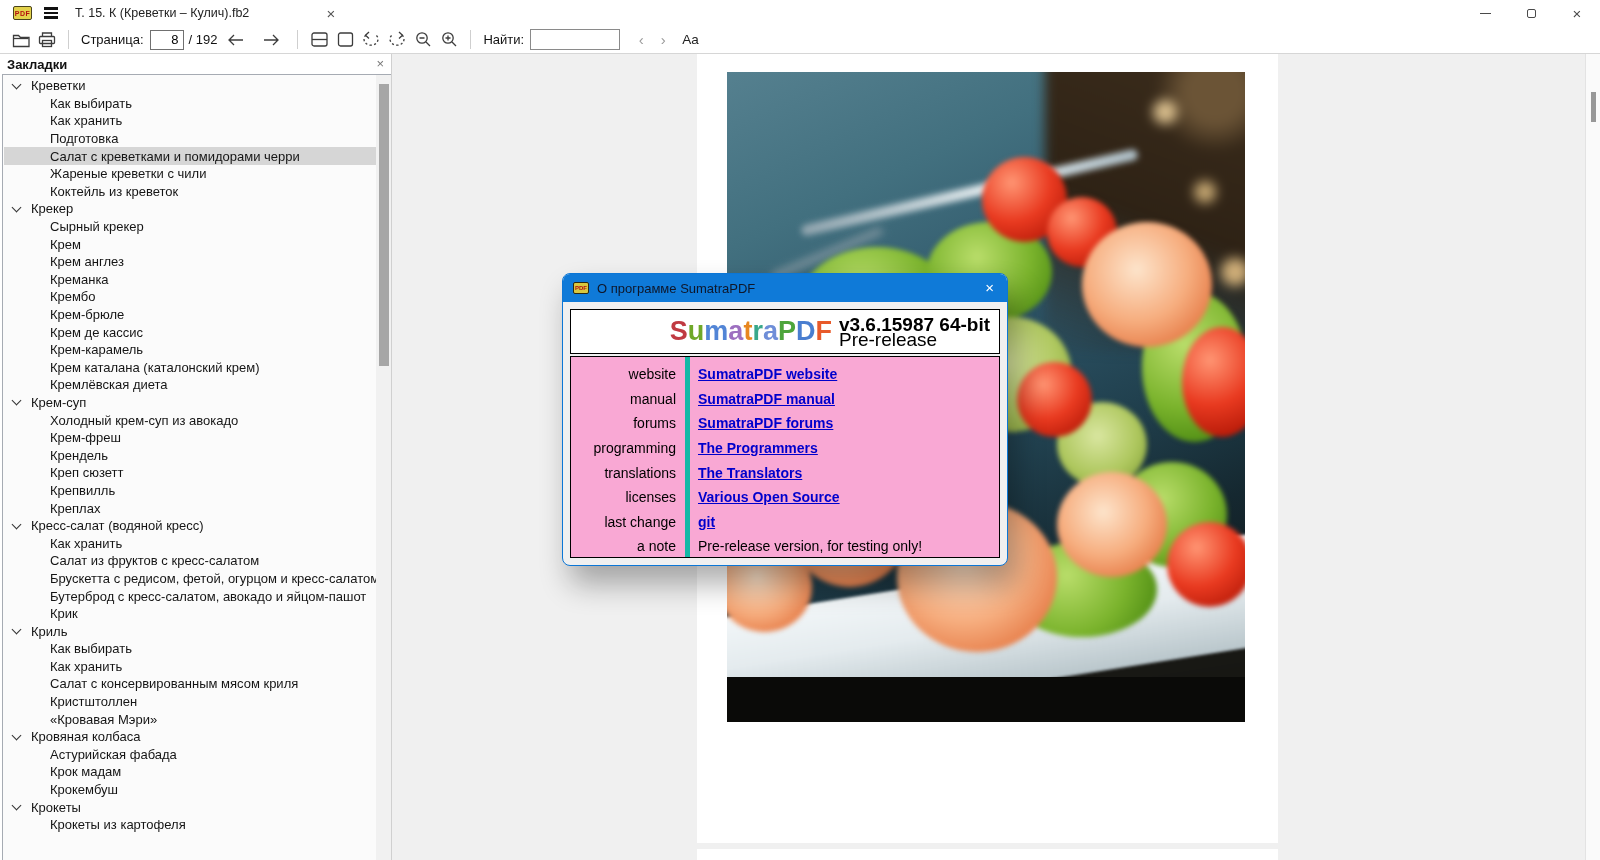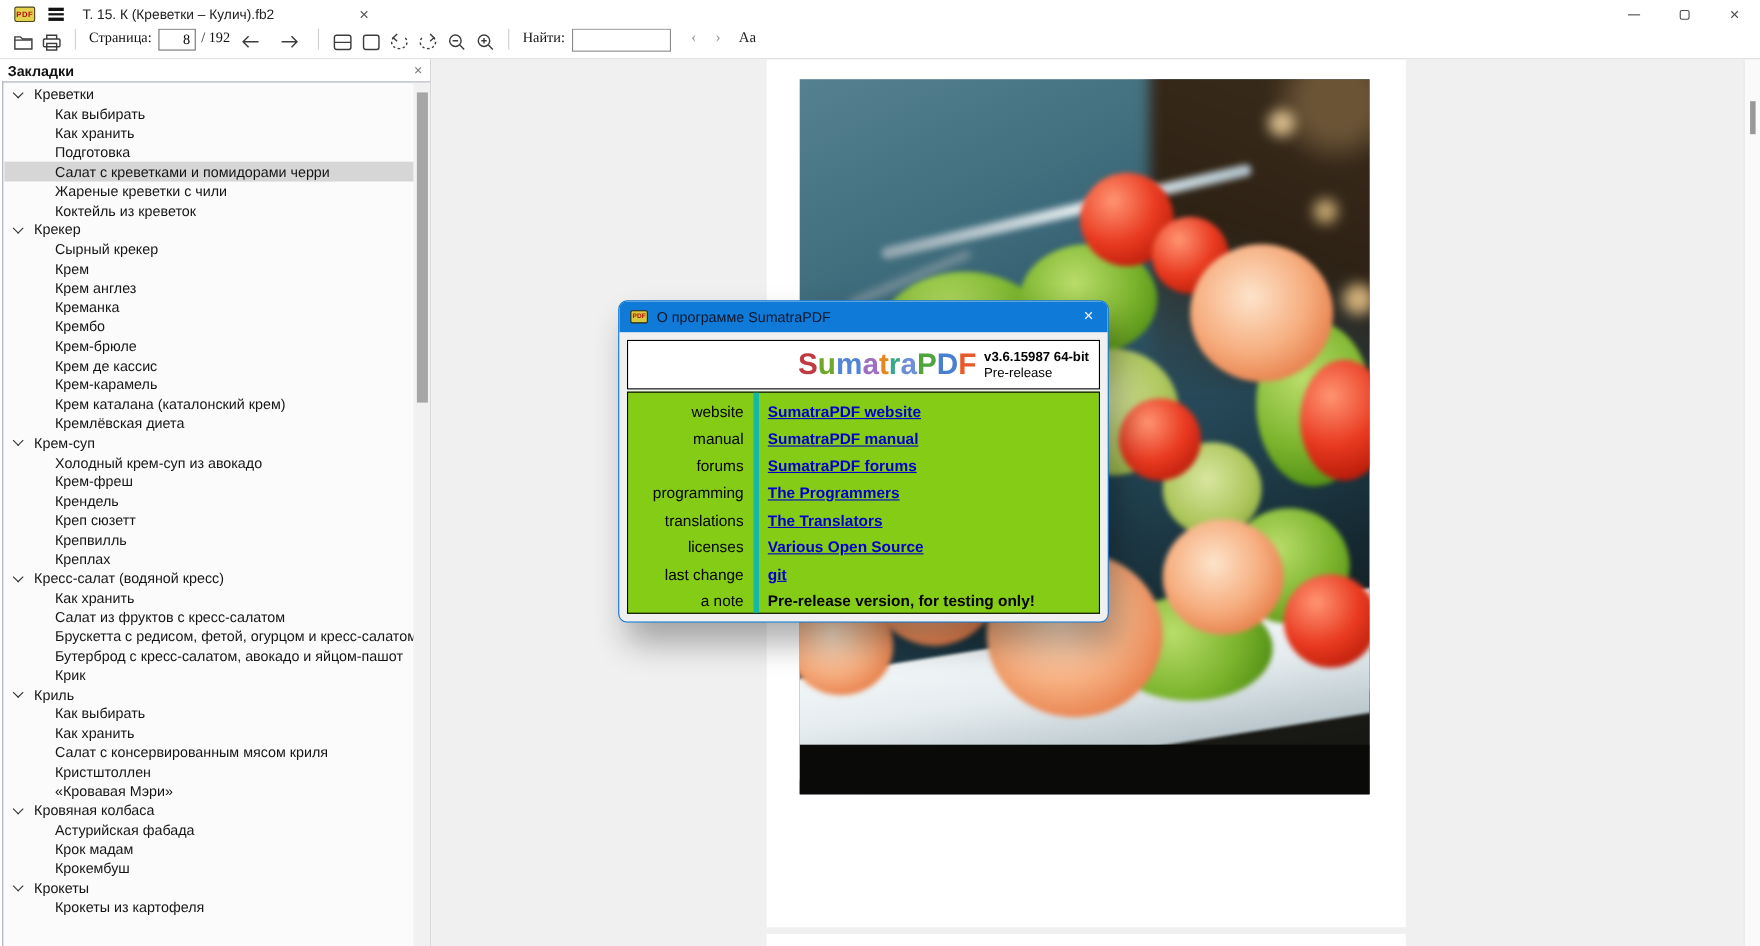--- a/index.html
+++ b/index.html
@@ -17,21 +17,21 @@
   .tab-close { position:absolute; left:322px; top:4px; width:18px; height:18px; font-size:15px; color:#555;
                display:flex; align-items:center; justify-content:center; cursor:pointer;}
   .win-controls { position:absolute; right:0; top:0; height:26px; display:flex; }
   .win-btn { width:46px; height:26px; display:flex; align-items:center; justify-content:center; color:#4a4a4a; cursor:pointer;}
   .min-glyph { width:11px; height:1px; background:#4a4a4a; }
   .restore-glyph { position:relative; width:9px; height:9px; border:1px solid #4a4a4a; border-radius:2px; background:#fff;}
   .restore-glyph::before { content:""; position:absolute; left:2px; top:-4px; width:9px; height:9px; border:1px solid #4a4a4a; border-radius:2px; z-index:-1;}
   .close-glyph { font-size:15px; line-height:15px; color:#4a4a4a; }
 
   
-  .toolbar { height:28px; background:#fff; border-bottom:1px solid #d6d6d6; display:flex; padding-left:8px;font-family:Liberation Serif, serif; }
+  .toolbar { height:28px; background:#fff; border-bottom:1px solid #d6d6d6; display:flex; align-items:center; padding-left:8px; }
   .tbtn { display:flex; align-items:center; justify-content:center; width:26px; height:24px; cursor:pointer; }
   .tbtn svg { stroke:#3c3c3c; fill:none; stroke-width:1.3; }
   .tsep { width:1px; height:19px; background:#cfcfcf; margin:0 8px; }
   .tlabel { font-size:13px; color:#111; margin:0 6px 0 4px; }
   .page-input { width:34px; height:20px; border:1px solid #707070; font-size:13px; text-align:right; padding-right:4px; font-family:inherit;}
   .page-total { font-size:13px; color:#111; margin-left:5px; }
   .nav-arrow { margin:0 5px; }
   .find-input { width:90px; height:21px; border:1px solid #8a8a8a; font-size:13px; padding:0 4px; font-family:inherit; margin-right:10px;}
   .find-nav { font-size:15px; color:#9a9a9a; width:22px; text-align:center; cursor:pointer; }
   .match-case { font-size:13.5px; color:#222; margin-left:8px; cursor:pointer; }
@@ -90,30 +90,30 @@
   .dialog { position:absolute; left:562px; top:273px; width:446px; height:293px; border:1px solid #0b76d6; border-radius:8px;
             overflow:hidden; background:#f0f0f0; box-shadow:8px 18px 30px rgba(0,0,0,.32); z-index:20;}
   .dlg-titlebar { position:relative; height:28px; background:#0f7ad8; display:flex; align-items:center; }
   .dlg-icon { margin-left:10px; width:16px; height:12px; background:#d8c83e; border:1px solid #2c2810; border-radius:2px;
               color:#b40f0f; font-size:6px; font-weight:bold; display:flex; align-items:center; justify-content:center;}
   .dlg-title { margin-left:8px; color:#0f172a; font-size:13px; }
   .dlg-close { position:absolute; right:13px; top:5px; color:#fff; font-size:15px; cursor:pointer; }
   .logo-box { position:absolute; left:7px; right:7px; top:35px; height:45px; background:#fff; border:1px solid #000;
               display:flex; align-items:center; justify-content:flex-end; }
   .logo { font-size:27px; font-weight:bold; letter-spacing:0; }
-  .ver-block { margin:0 9px 0 7px; font-size:12px; line-height:15px; color:#000; }
+  .ver-block { margin:0 9px 0 7px; font-size:19px; line-height:15px; color:#000; }
   .ver-line1 { font-weight:bold; }
-  .table-box { position:absolute; left:7px; right:7px; top:82px; bottom:7px; background:#84cc16; border:1px solid #000; display:flex; }
+  .table-box { position:absolute; left:7px; right:7px; top:82px; bottom:7px; background:#f9a8d4; border:1px solid #000; display:flex; }
   .col-labels { flex:none; width:114px; padding-top:5px; }
   .col-values { flex:1; border-left:5px solid #14b8a6; padding-top:5px; }
   .about-cell { height:24.6px; display:flex; align-items:center; }
   .col-labels .about-cell { justify-content:flex-end; padding-right:9px; font-size:14px; color:#000; }
   .col-values .about-cell { padding-left:8px; }
   .about-link { font-size:14px; font-weight:bold; color:#0000cc; text-decoration:underline; cursor:pointer; }
-  .about-note { font-size:14px; font-weight:bold; color:#000; }
+  .about-note { font-size:14px; font-weight:normal; color:#000; }
 </style>
 </head>
 <body>
 
 <div class="app">
 
   <div class="titlebar">
     <div class="app-icon">PDF</div>
     <div class="hamburger">
         <i></i>

